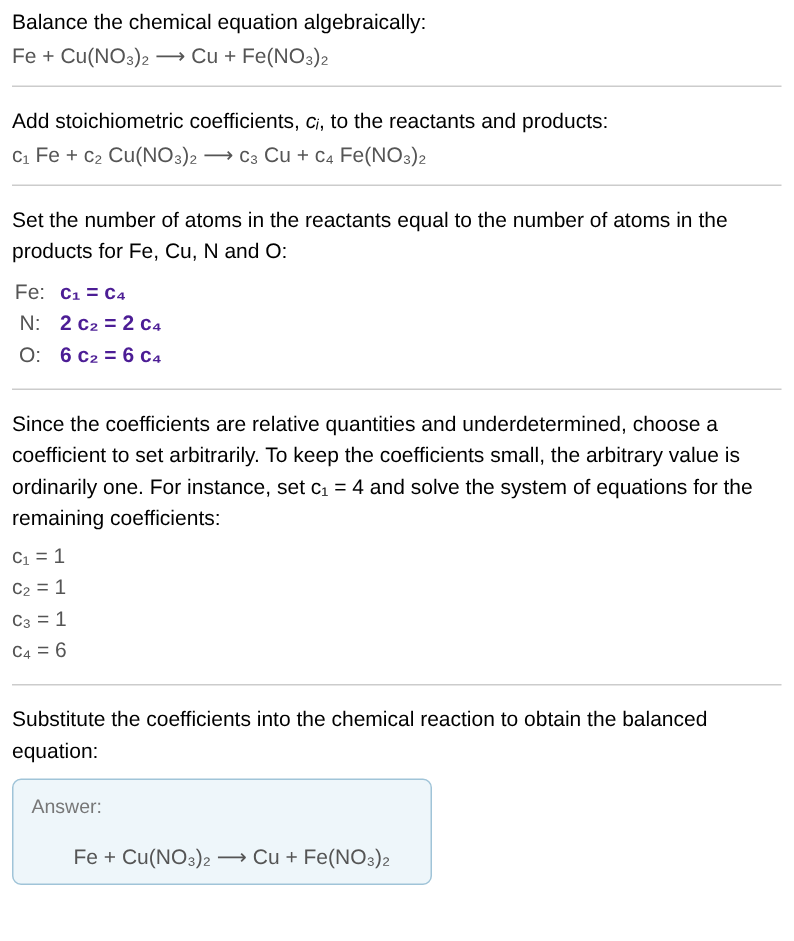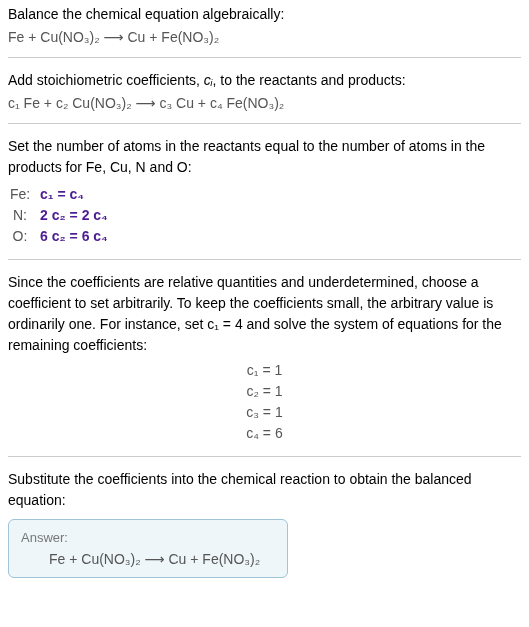--- a/index.html
+++ b/index.html
@@ -50,34 +50,33 @@
       color: #4c1d95;
       font-weight: bold;
     }
     .coef-list {
       margin-top: 4px;
       margin-bottom: 4px;
     }
     .coef-item {
       line-height: 1.5;
       color: #555;
-      text-align: center;
     }
     .answer-box {
       border: 1px solid #a0c4d8;
       background: #eef6fa;
       border-radius: 6px;
       padding: 10px 12px;
       width: 280px;
       margin-top: 8px;
     }
     .answer-label {
       color: #777;
       font-size: 13px;
-      margin-bottom: 6px;
+      margin-bottom: 18px;
     }
     .answer-eq {
       color: #555;
       padding-left: 28px;
     }
     .ci {
       font-style: italic;
     }
   </style>
 </head>

